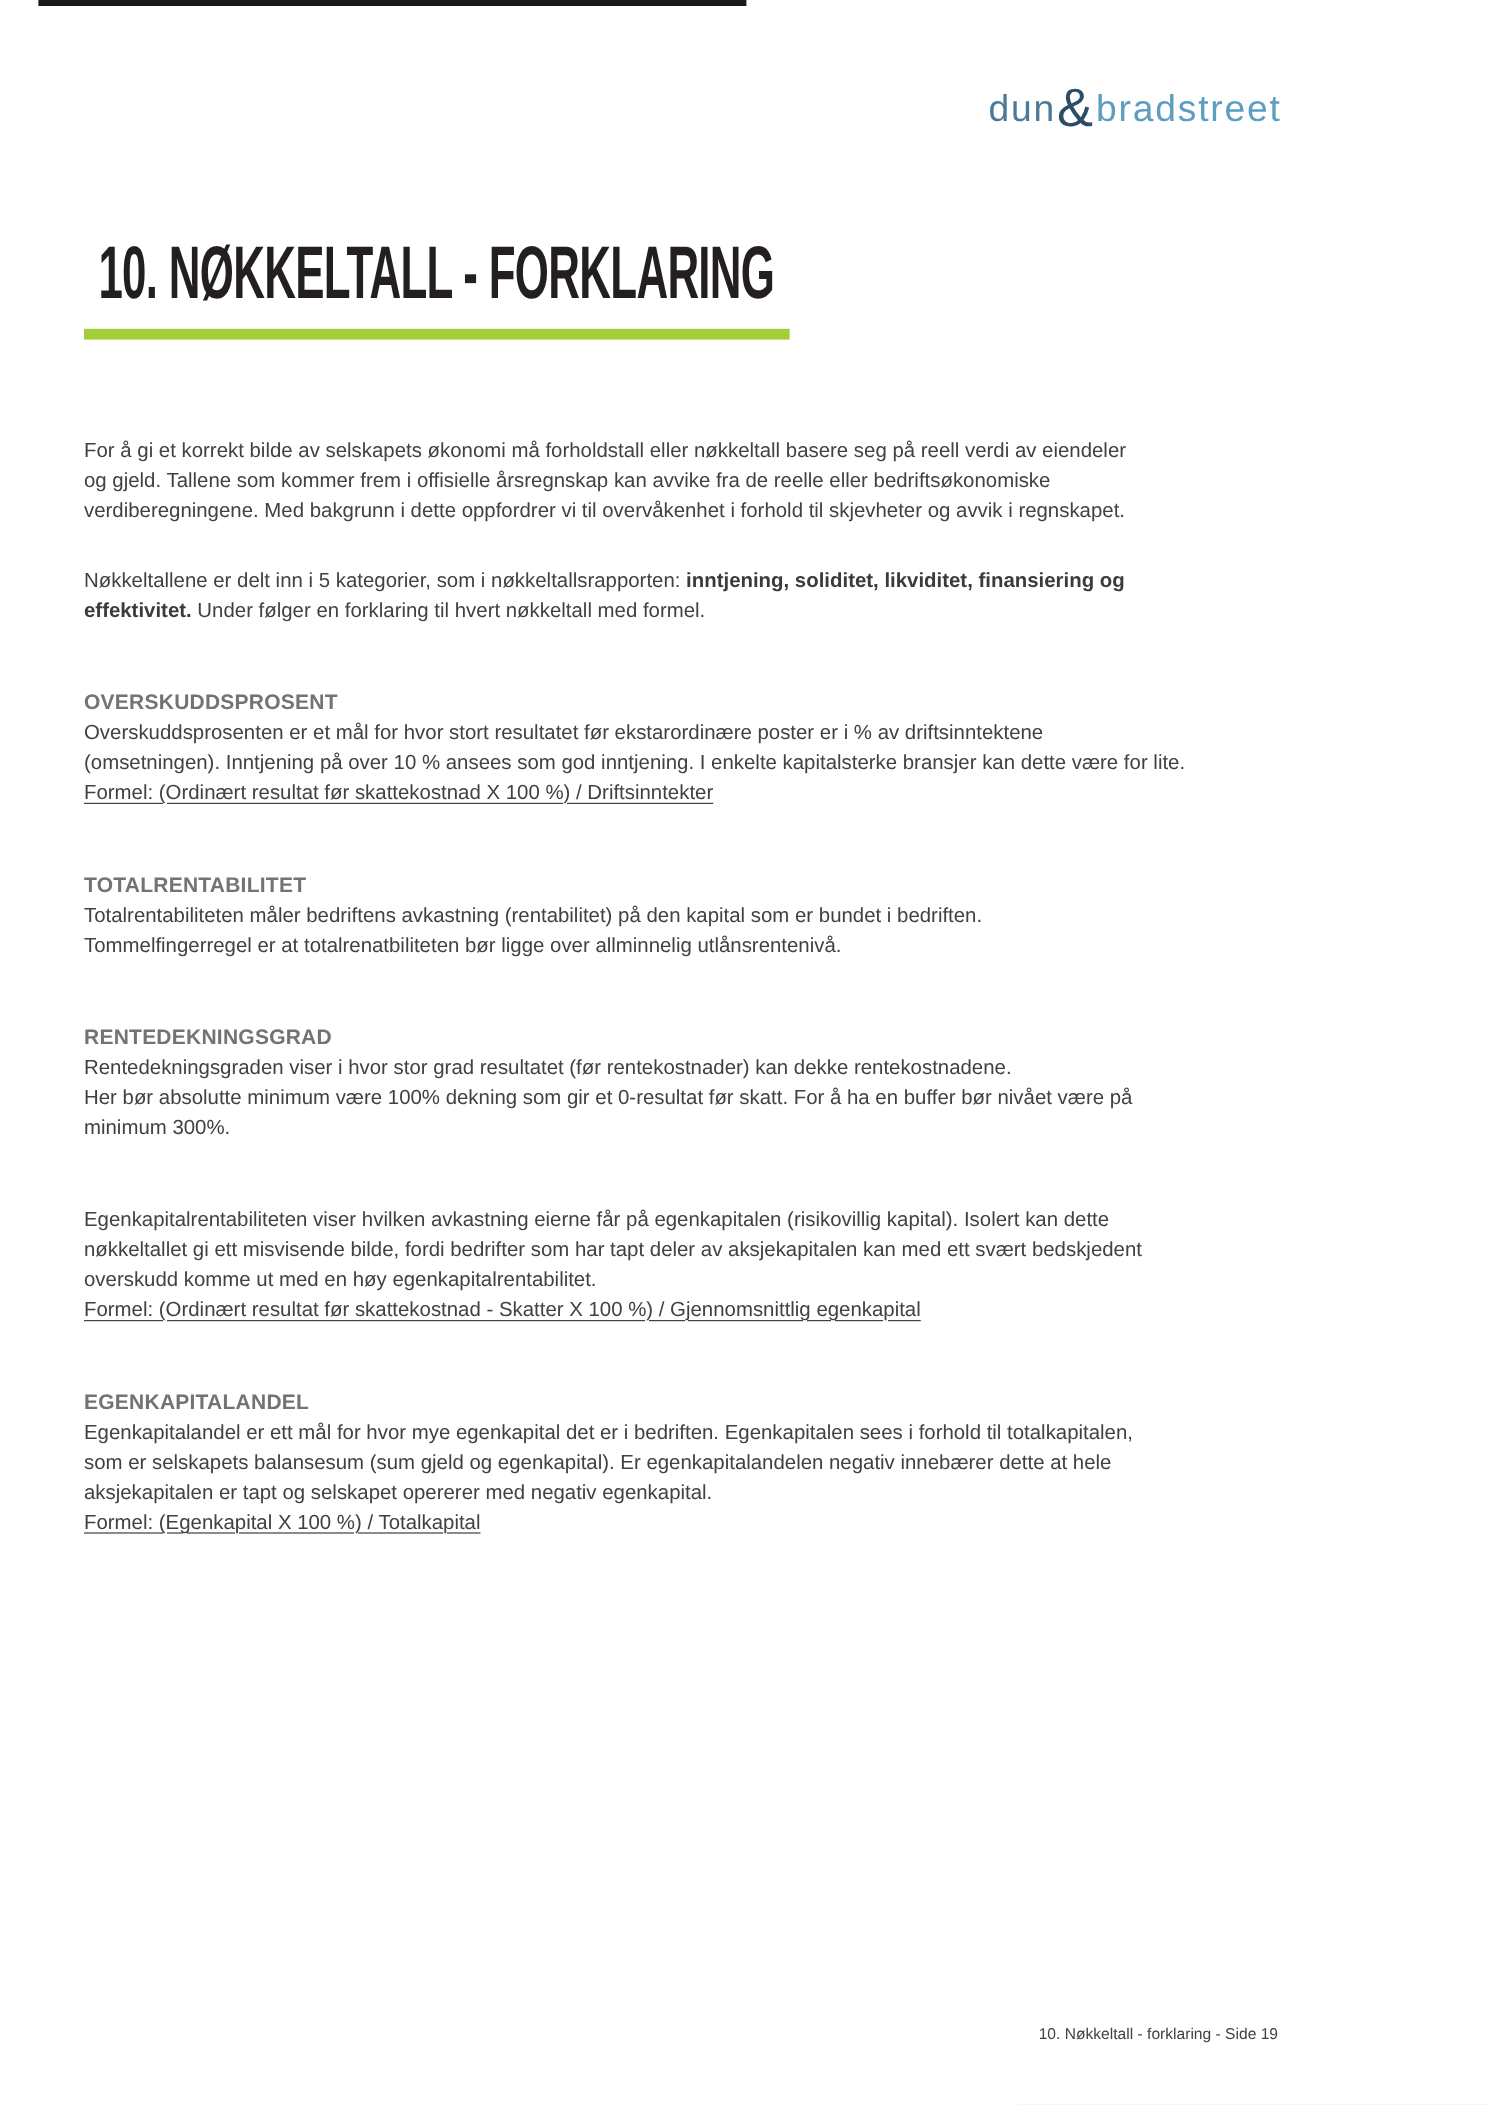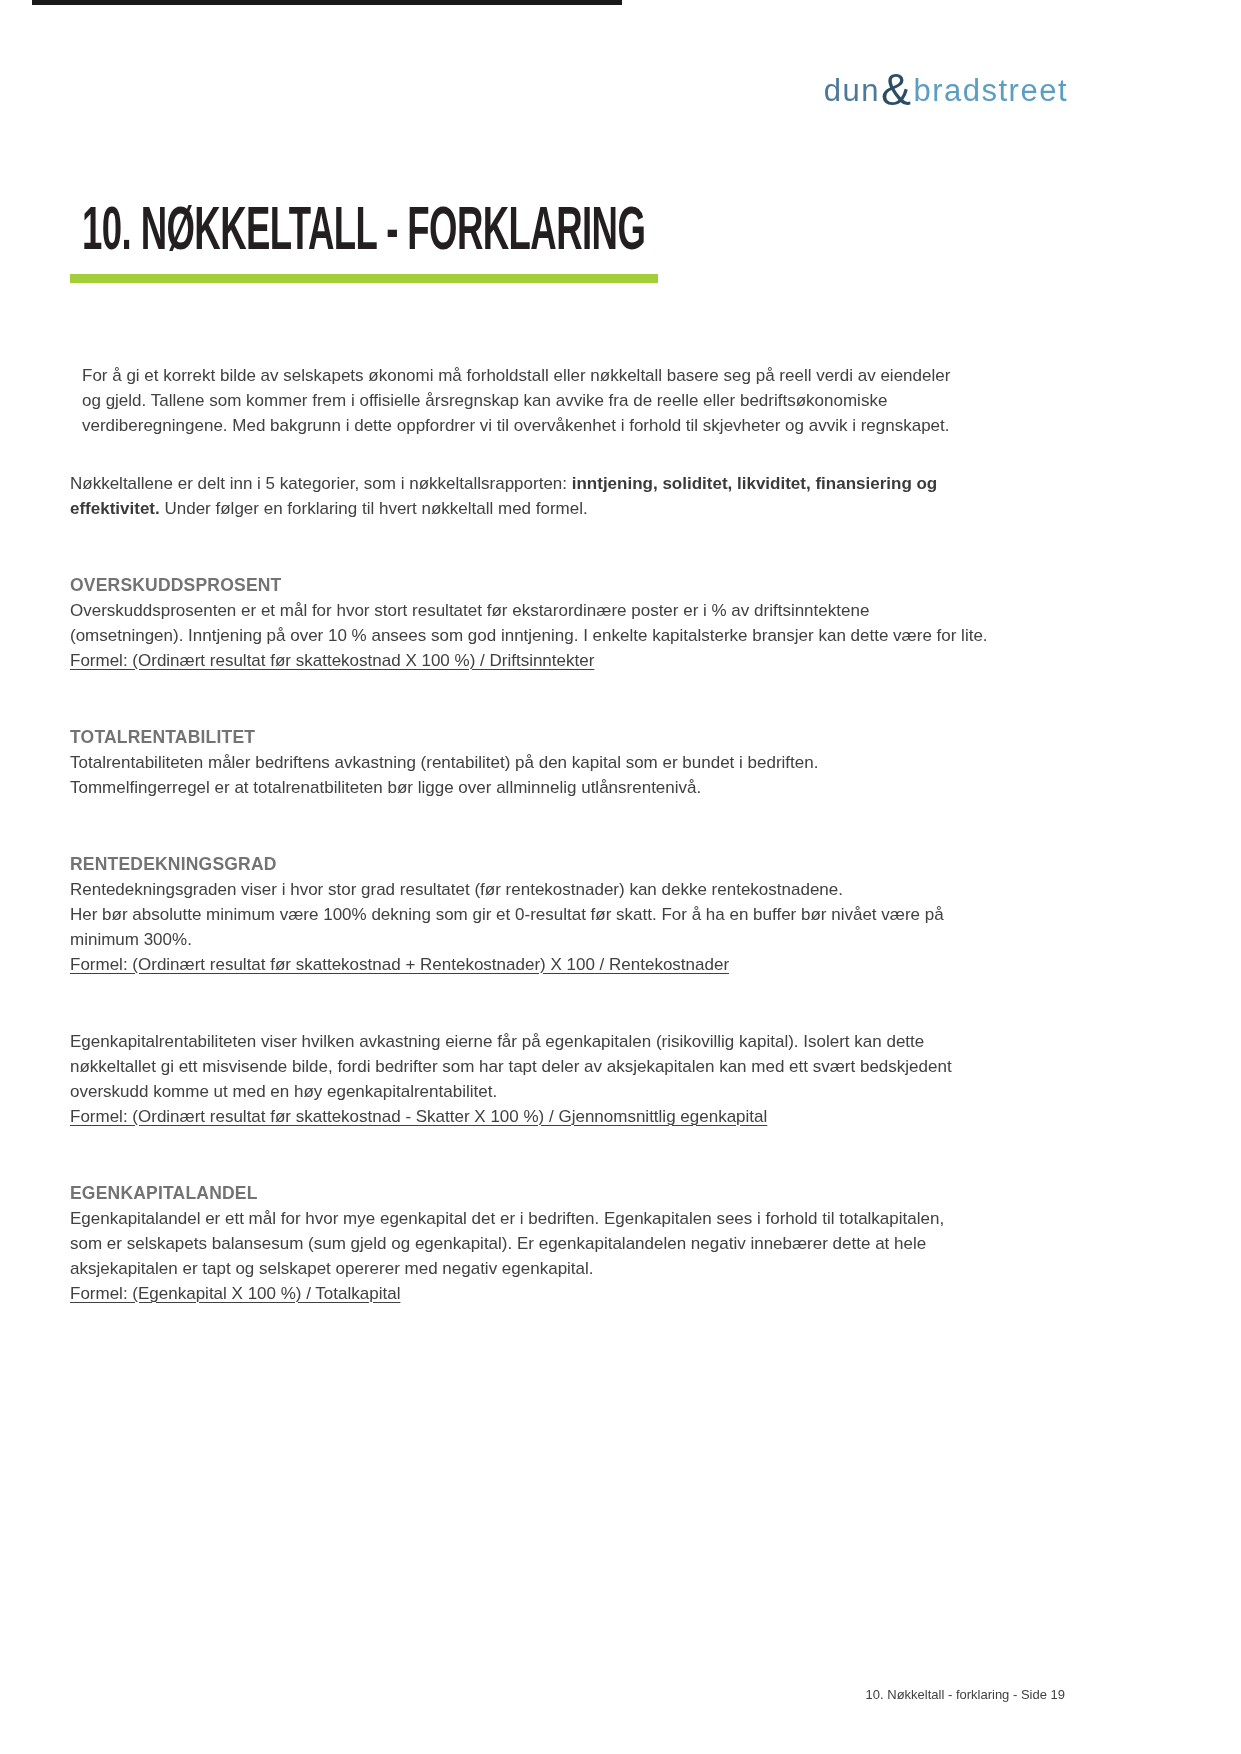--- a/index.html
+++ b/index.html
@@ -40,21 +40,21 @@
     transform:scaleX(0.59);
     transform-origin:0 50%;
     letter-spacing:-1px;
   }
   .accent-bar {
     margin-top:18px;
     width:588px; height:9px;
     background:#a4ce39;
   }
   p { margin:0; font-size:17px; line-height:25px; white-space:pre-line; }
-  .p1 { margin-top:80px;margin-left:12px; }
+  .p1 { margin-top:80px; }
   .p2 { margin-top:33px; }
   .p2 strong { font-weight:700; color:#3b3b3d; }
   .section { margin-top:52px; }
   .section h2 {
     margin:0; font-size:17.5px; line-height:25px;
     font-weight:700; color:#737373; letter-spacing:0.2px;
   }
   .formula {
     text-decoration:underline;
     text-underline-offset:3px;
@@ -98,21 +98,20 @@
       <h2>TOTALRENTABILITET</h2>
       <p class="body">Totalrentabiliteten måler bedriftens avkastning (rentabilitet) på den kapital som er bundet i bedriften.
 Tommelfingerregel er at totalrenatbiliteten bør ligge over allminnelig utlånsrentenivå.</p>
     </div>
 
     <div class="section">
       <h2>RENTEDEKNINGSGRAD</h2>
       <p class="body">Rentedekningsgraden viser i hvor stor grad resultatet (før rentekostnader) kan dekke rentekostnadene.
 Her bør absolutte minimum være 100% dekning som gir et 0-resultat før skatt. For å ha en buffer bør nivået være på
 minimum 300%.</p>
-      <p class="formula">Formel: (Ordinært resultat før skattekostnad + Rentekostnader) X 100 / Rentekostnader</p>
     </div>
 
     <div class="section">
       <p class="body">Egenkapitalrentabiliteten viser hvilken avkastning eierne får på egenkapitalen (risikovillig kapital). Isolert kan dette
 nøkkeltallet gi ett misvisende bilde, fordi bedrifter som har tapt deler av aksjekapitalen kan med ett svært bedskjedent
 overskudd komme ut med en høy egenkapitalrentabilitet.</p>
       <p class="formula">Formel: (Ordinært resultat før skattekostnad - Skatter X 100 %) / Gjennomsnittlig egenkapital</p>
     </div>
 
     <div class="section">

